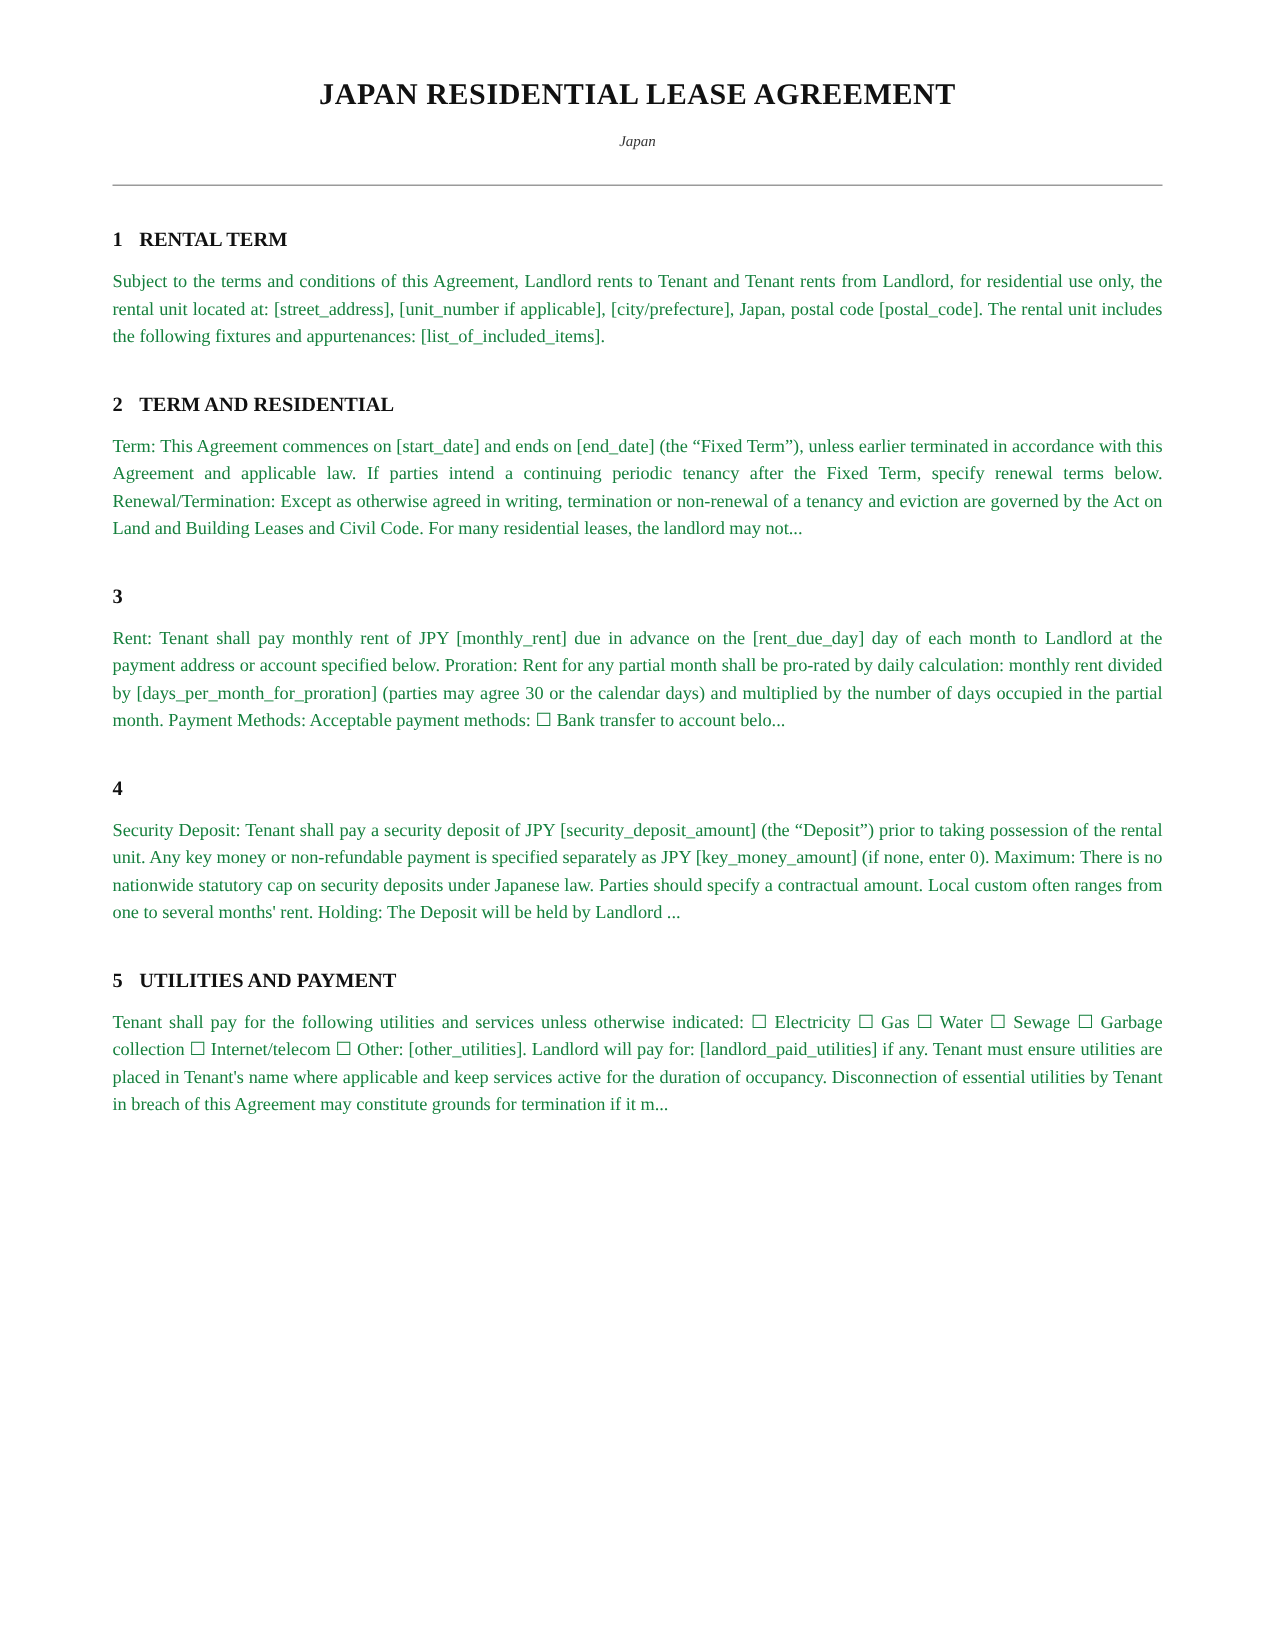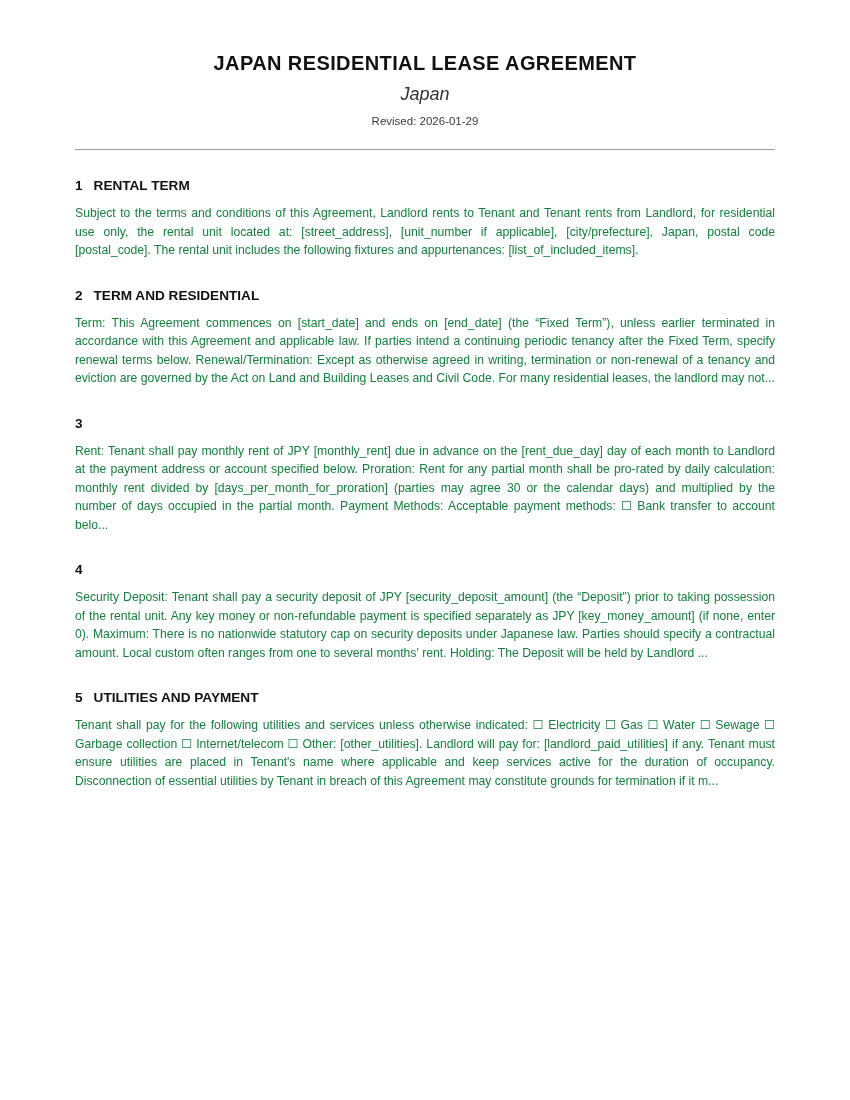--- a/index.html
+++ b/index.html
@@ -7,36 +7,36 @@
     padding: 0;
     background: #ffffff;
   }
   .page {
     width: 820px;
     height: 1100px;
     box-sizing: border-box;
     margin: 0 auto;
     background: #ffffff;
     padding: 52px 60px 0 60px;
-    font-family: Liberation Sans, sans-serif;
+    font-family: Liberation Serif, serif;
     color: #1f1f1f;
     overflow: hidden;
   }
   .doc-header { text-align: center; }
   .doc-title {
     margin: 0 0 12px 0;
     font-size: 20px;
     line-height: 23px;
     font-weight: bold;
     letter-spacing: 0.4px;
     color: #111111;
   }
   .doc-subtitle {
     margin: 12px 0 0 0;
-    font-size: 18px;
+    font-size: 10px;
     line-height: 15px;
     font-style: italic;
     color: #333333;
   }
   .doc-revised {
     margin: 12px 0 0 0;
     font-size: 11.5px;
     line-height: 14px;
     color: #3a3a3a;
   }
@@ -68,21 +68,20 @@
   }
 </style>
 </head>
 <body>
 
 <div class="page">
 
   <header class="doc-header">
     <h1 class="doc-title">JAPAN RESIDENTIAL LEASE AGREEMENT</h1>
     <div class="doc-subtitle">Japan</div>
-    <div class="doc-revised">Revised: 2026-01-29</div>
   </header>
 
   <hr class="header-rule">
 
   <section>
     <h2 class="sec-heading">
       <span>1</span>
       <span>RENTAL TERM</span>
     </h2>
     <p class="sec-body">Subject to the terms and conditions of this Agreement, Landlord rents to Tenant and Tenant rents from Landlord, for residential use only, the rental unit located at: [street_address], [unit_number if applicable], [city/prefecture], Japan, postal code [postal_code]. The rental unit includes the following fixtures and appurtenances: [list_of_included_items].</p>

